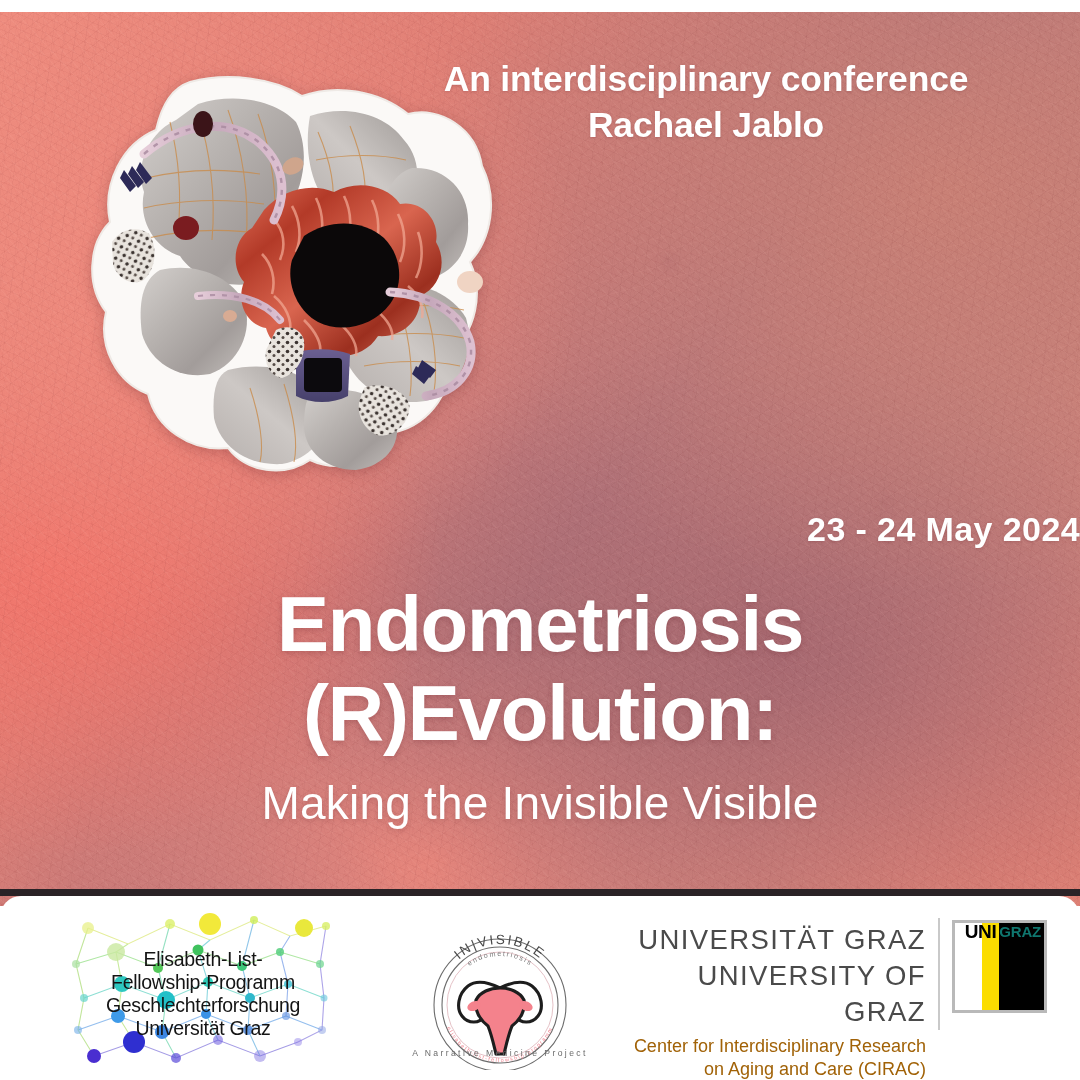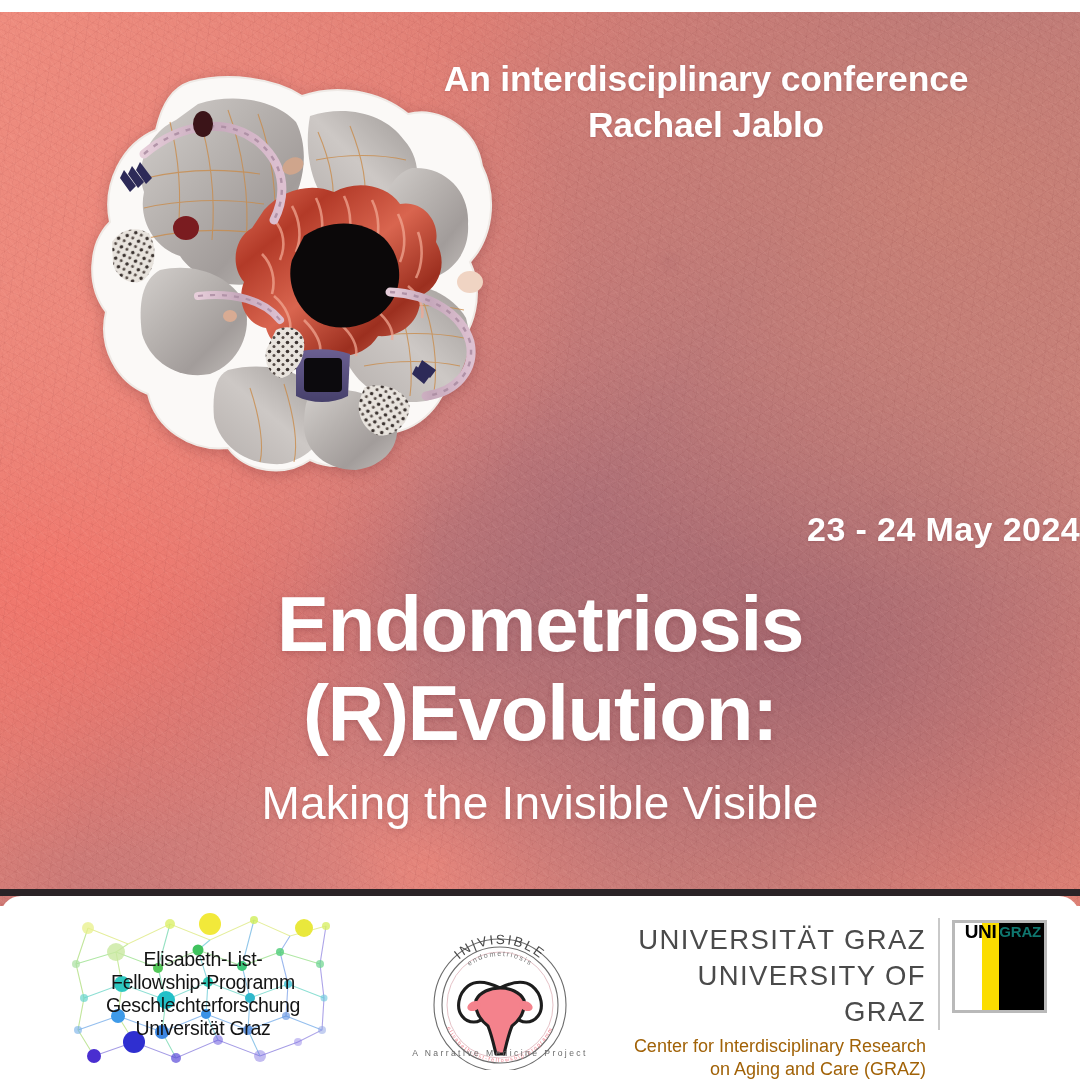--- a/index.html
+++ b/index.html
@@ -510,21 +510,21 @@
       </svg>
       <div class="narrative-label">A Narrative Medicine Project</div>
     </div>
 
     <div class="logo-unigraz">
       <div class="ug-texts">
         <div class="ug-line1">UNIVERSITÄT GRAZ</div>
         <div class="ug-line2">UNIVERSITY OF GRAZ</div>
         <div class="ug-sub">
           <div>Center for Interdisciplinary Research</div>
-          <div>on Aging and Care (GRAZ)</div>
+          <div>on Aging and Care (CIRAC)</div>
         </div>
       </div>
       <div class="ug-divider"></div>
       <div class="ug-mark">
         <div class="ug-mark-white"></div>
         <div class="ug-mark-yellow">
           <div class="ug-uni">UNI</div>
           <div class="ug-grazbar">
             <div class="ug-graz">GRAZ</div>
           </div>

